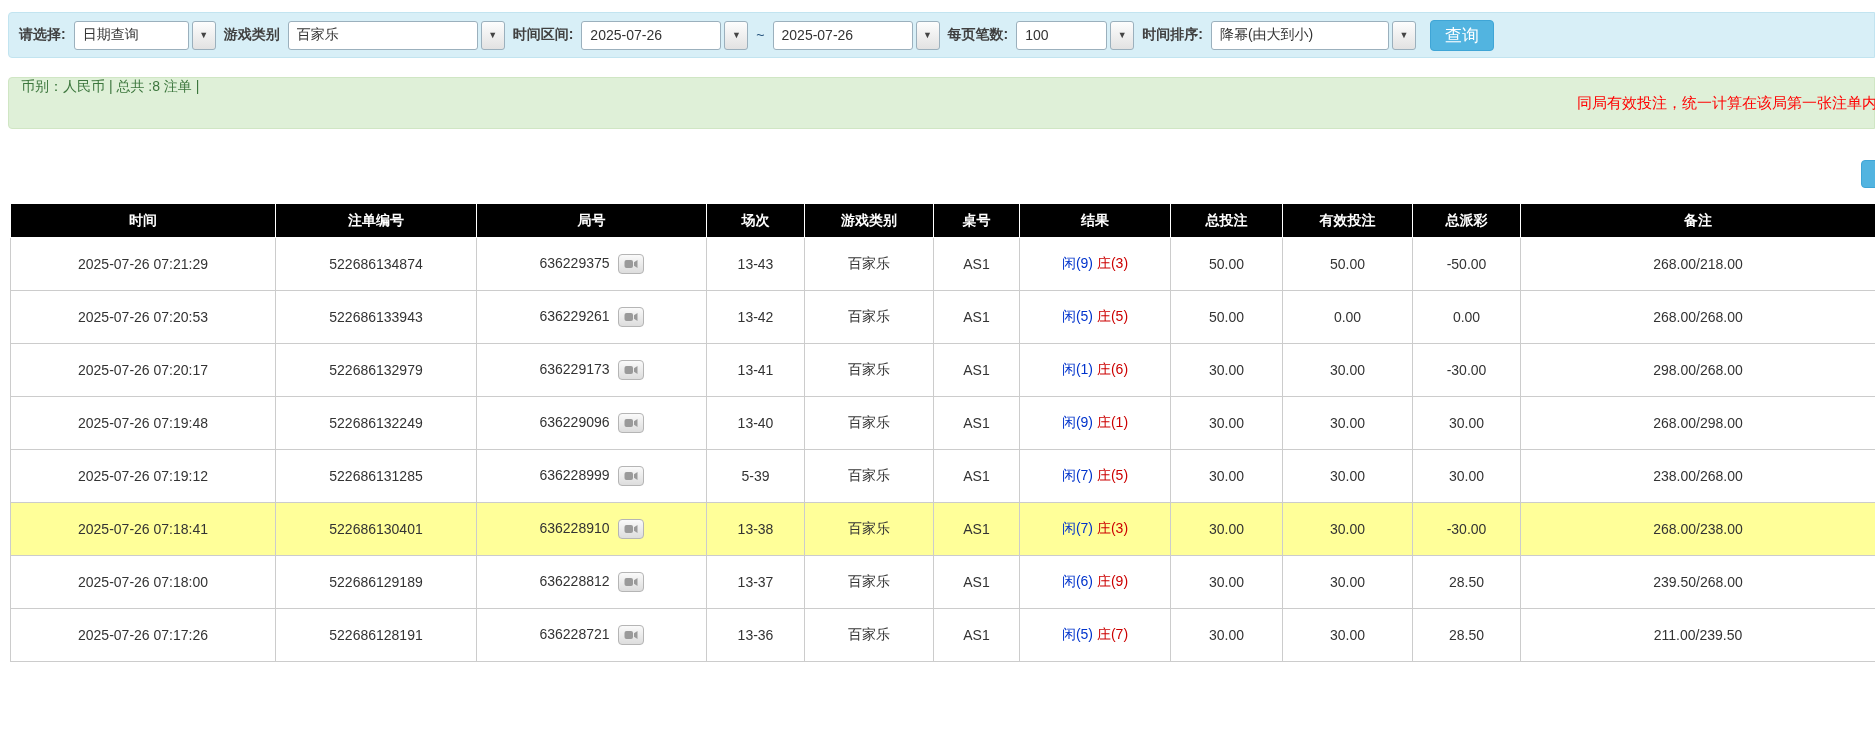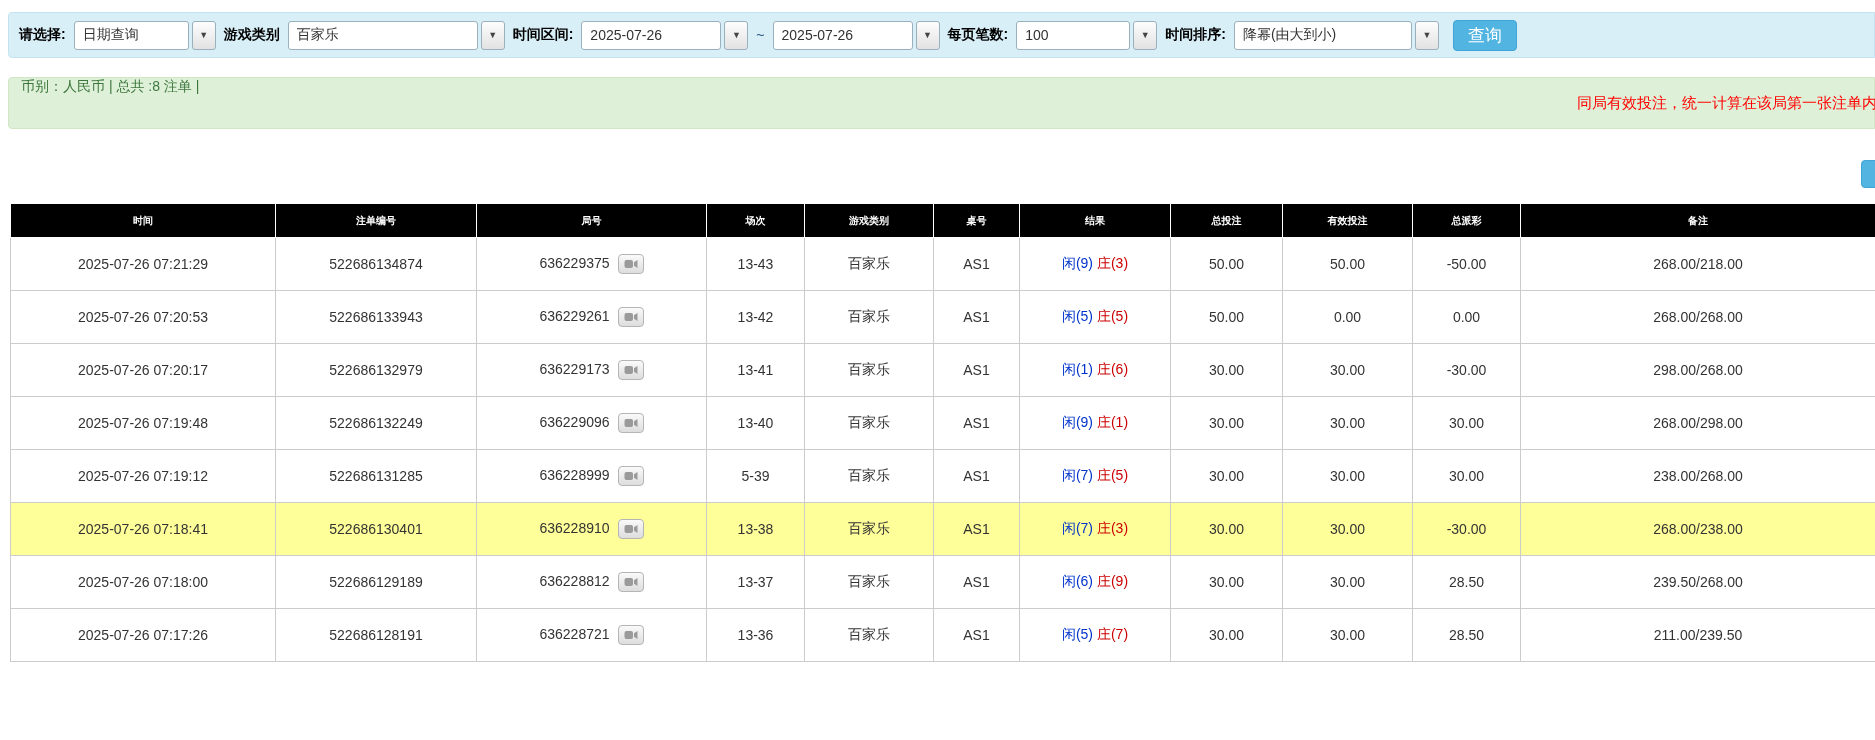--- a/index.html
+++ b/index.html
@@ -19,30 +19,30 @@
     height: 46px;
     background: var(--toolbar-bg, #d8eff7);
     border: 1px solid #c2e4f0;
     border-radius: 4px 0 0 4px;
     display: flex;
     align-items: center;
     padding: 0 10px;
     gap: 8px;
     white-space: nowrap;
   }
-  .tlabel { color: #000000; font-weight: bold; font-size: 14px; }
+  .tlabel { color: #404040; font-weight: bold; font-size: 14px; }
   .tilde  { color: #1f4e79; font-size: 14px; }
   .combo { display: inline-flex; align-items: flex-start; gap: 3px; }
   .combo-input {
     height: 29px; border: 1px solid #9bb0bd; border-radius: 3px;
     background: #fff; font-size: 14px; padding: 0 8px; color: #333;
     font-family: "Liberation Sans", "DejaVu Sans", sans-serif;
   }
   .w115 { width: 115px; } .w190 { width: 190px; } .w160 { width: 140px; }
-  .w103 { width: 114px; } .w178 { width: 178px; }
+  .w103 { width: 91px; } .w178 { width: 178px; }
   .combo-btn {
     width: 24px; height: 29px; padding: 0;
     border: 1px solid #9bb0bd; border-radius: 3px;
     background: linear-gradient(#fdfdfd, #e2e2e2);
     display: inline-flex; align-items: center; justify-content: center;
     cursor: pointer;
   }
   .arrow { font-size: 9px; color: #444; line-height: 1; }
   .query-btn {
     height: 31px; padding: 0 14px; margin-left: 6px;
@@ -92,21 +92,21 @@
     border: 1px solid #ccc;
     text-align: center;
     overflow: hidden;
     padding: 0 4px;
   }
   .bet-table thead th {
     background: var(--header-bg, #000);
     color: #fff;
     border: 1px solid #fff;
     height: 34px;
-    font-size: 10px;
+    font-size: 14px;
     font-weight: bold;
   }
   .bet-table tbody td { height: 53px; background: #fff; color: #333; }
   .bet-table tbody tr.highlight td { background: var(--highlight-yellow, #ffff99); }
   .bet-table tfoot td {
     background: var(--footer-gray, #9b9b9b);
     color: #fff;
     border: 1px solid #fff;
     height: 38px;
     font-size: 14px;

